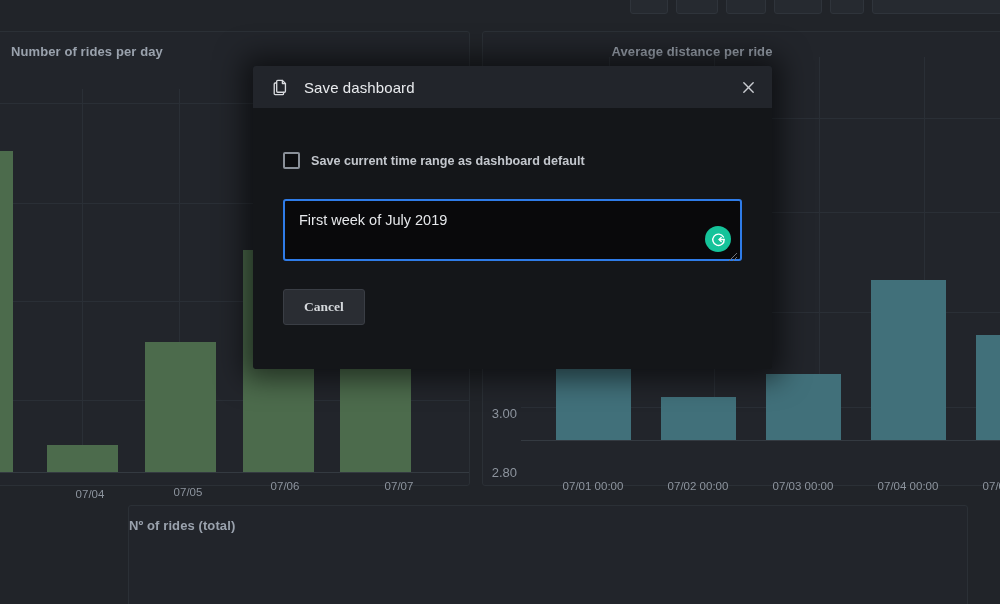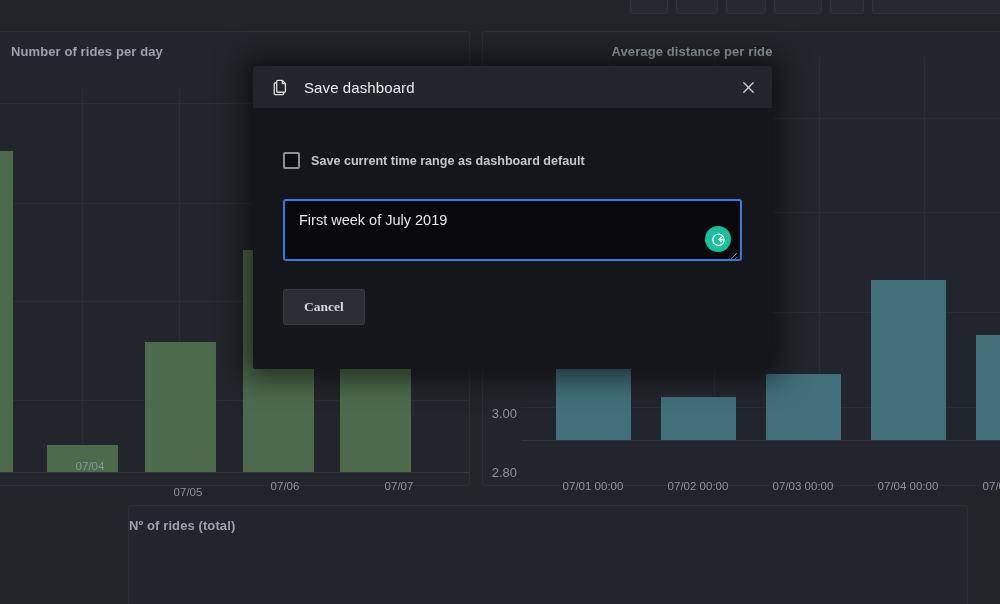--- a/index.html
+++ b/index.html
@@ -155,21 +155,21 @@
       <div class="grid-v" style="left:381px; height:383px;"></div>
       <div class="axis-line" style="top:383px;"></div>
 
       <div class="bar rides" style="left:-10px; width:30px; height:321px;"></div>
       <div class="bar rides" style="left:54px; width:71px; height:27px;"></div>
       <div class="bar rides" style="left:152px; width:71px; height:130px;"></div>
       <div class="bar rides" style="left:250px; width:71px; height:222px;"></div>
       <div class="bar rides" style="left:347px; width:71px; height:127px;"></div>
     </div>
 
-    <div class="xtick" style="left:97px; top:428px;">07/04</div>
+    <div class="xtick" style="left:97px; top:456px;">07/04</div>
     <div class="xtick" style="left:195px; top:448px;margin-top:6px;">07/05</div>
     <div class="xtick" style="left:292px; top:448px;">07/06</div>
     <div class="xtick" style="left:406px; top:448px;">07/07</div>
   </div>
 
   <div class="panel" id="panel-avg">
     <div class="panel-title" style="text-align:center; padding-right:110px;">Average distance per ride</div>
 
     <div class="plot" style="top:25px; left:38px; right:0; height:383px;">
 

